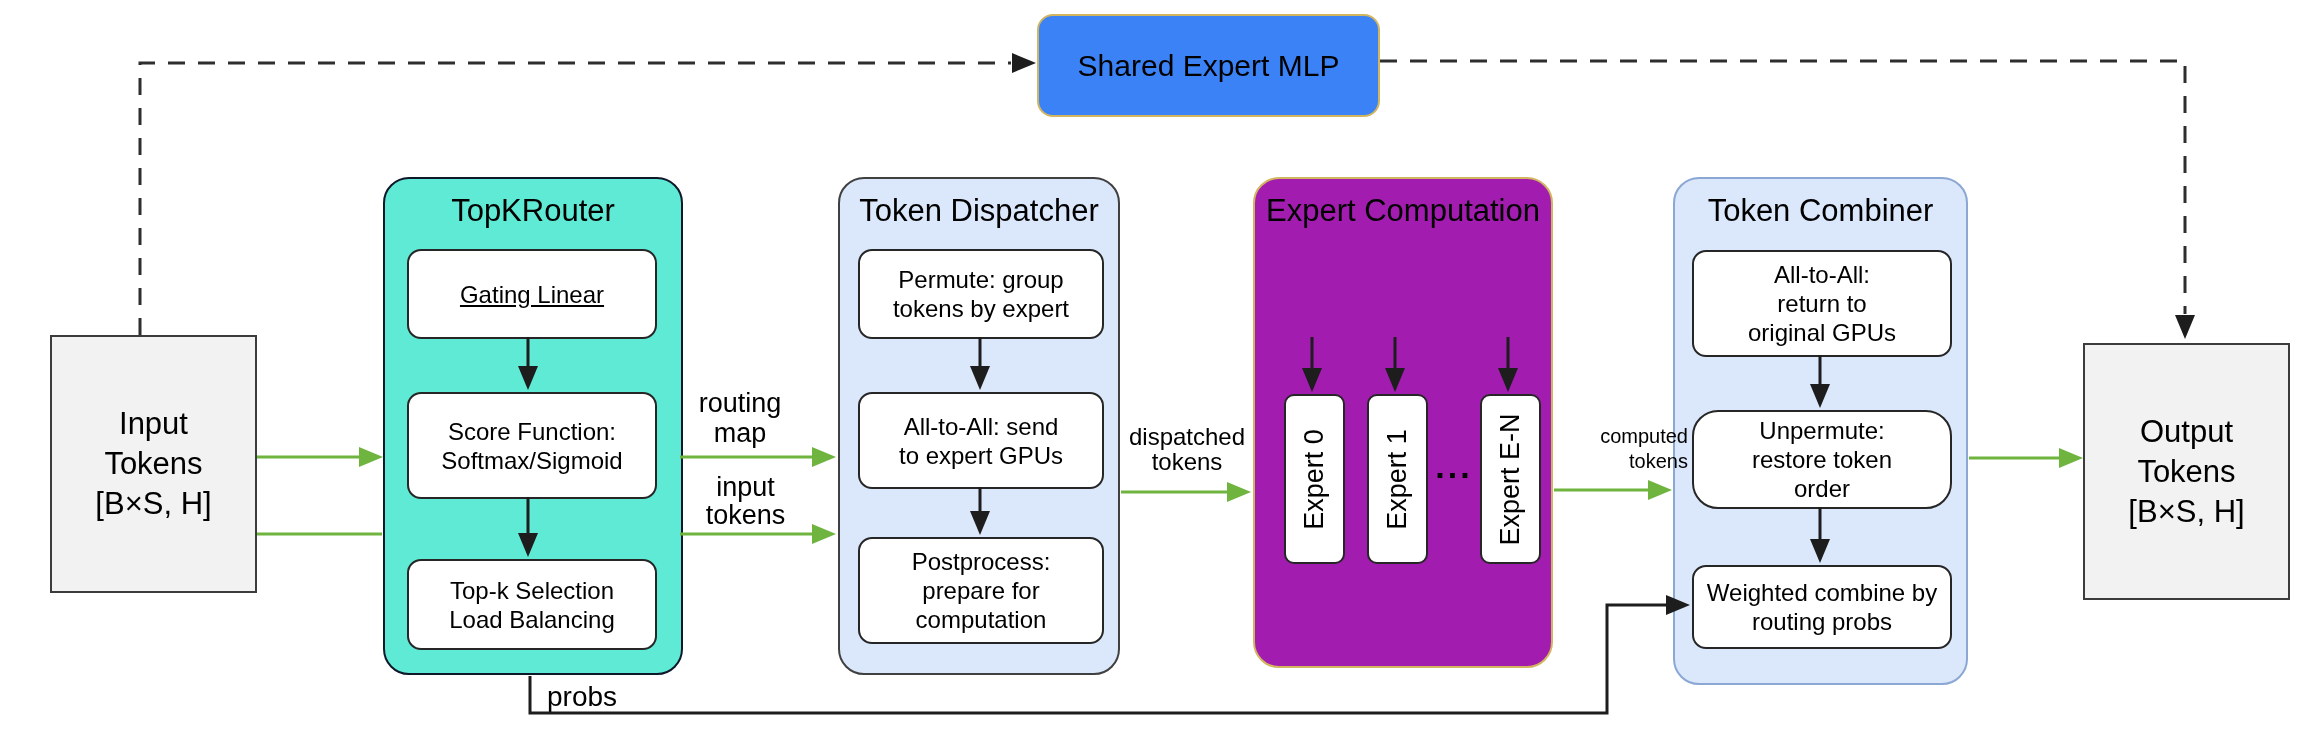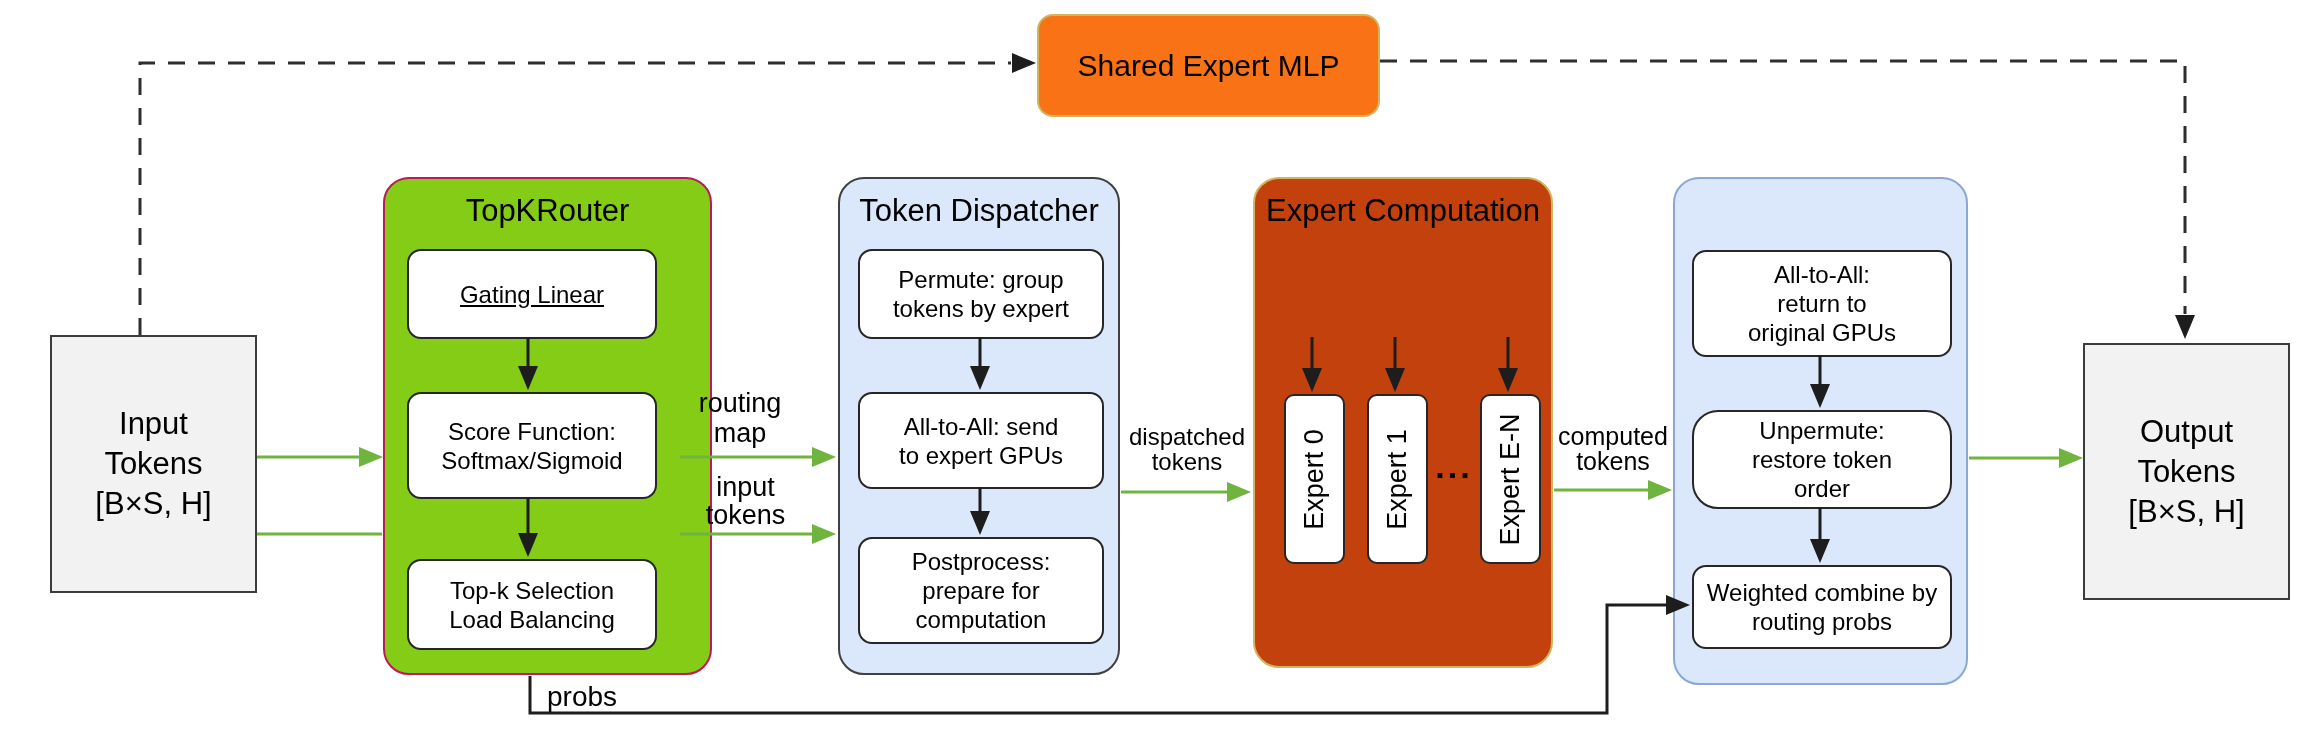--- a/index.html
+++ b/index.html
@@ -10,28 +10,28 @@
   
   .node{
     position:absolute;display:flex;align-items:center;justify-content:center;
     text-align:center;white-space:pre-line;box-sizing:border-box;
   }
   .io-node{background:#f2f2f2;border:2px solid #3c3c3c;font-size:31px;line-height:40px;}
   .input-node{left:50px;top:335px;width:207px;height:258px;}
   .output-node{left:2083px;top:343px;width:207px;height:257px;}
   .shared-node{
     left:1037px;top:14px;width:343px;height:103px;border-radius:16px;
-    background:#f97316;border:2px solid #d2b55f;font-size:30px;
+    background:#3b82f6;border:2px solid #d2b55f;font-size:30px;
   }
   
   .container{position:absolute;border-radius:26px;box-sizing:border-box;}
   .container-title{margin-top:14px;text-align:center;font-size:31px;}
-  .green-c{left:383px;top:177px;width:329px;height:498px;background:#84cc16;border:2px solid #be185d;}
+  .green-c{left:383px;top:177px;width:300px;height:498px;background:#5eead4;border:2px solid #0f172a;}
   .blue-c1{left:838px;top:177px;width:282px;height:498px;background:#dbe7fa;border:2px solid #404040;}
-  .yellow-c{left:1253px;top:177px;width:300px;height:491px;background:#c2410c;border:2px solid #d2b55f;}
+  .yellow-c{left:1253px;top:177px;width:300px;height:491px;background:#a21caf;border:2px solid #d2b55f;}
   .blue-c2{left:1673px;top:177px;width:295px;height:508px;background:#dbe7fa;border:2px solid #8ba7d4;}
   
   .step{
     position:absolute;display:flex;align-items:center;justify-content:center;
     text-align:center;white-space:pre-line;box-sizing:border-box;
     background:#ffffff;border:2px solid #262626;border-radius:14px;
     font-size:24px;line-height:29px;
   }
   .tk1{left:22px;top:70px;width:250px;height:90px;text-decoration:underline;}
   .tk2{left:22px;top:213px;width:250px;height:107px;}
@@ -47,21 +47,21 @@
   .dots{position:absolute;left:164px;top:267px;width:70px;height:40px;display:flex;
     align-items:center;justify-content:center;font-size:34px;font-weight:700;letter-spacing:3px;}
   .tc1{left:17px;top:71px;width:260px;height:107px;}
   .tc2{left:17px;top:231px;width:260px;height:99px;border-radius:26px;}
   .tc3{left:17px;top:386px;width:260px;height:84px;}
   
   .edge-label{position:absolute;text-align:center;white-space:pre-line;}
   .lbl-routing{left:665px;top:388px;width:150px;font-size:27px;line-height:30px;}
   .lbl-inputtok{left:668px;top:473px;width:155px;font-size:27px;line-height:28px;}
   .lbl-dispatched{left:1112px;top:424px;width:150px;font-size:24px;line-height:25px;}
-  .lbl-computed{left:1538px;top:424px;width:150px;font-size:25px;line-height:25px;}
+  .lbl-computed{left:1538px;top:424px;width:150px;font-size:20px;line-height:25px;text-align:right;}
   .lbl-probs{left:547px;top:681px;width:140px;font-size:28px;text-align:left;}
   
   .wires{position:absolute;left:0;top:0;width:2310px;height:750px;pointer-events:none;z-index:5;}
   .wires line,.wires polyline{fill:none;}
   .g-stroke{stroke:#6eb43f;stroke-width:3px;}
   .g-fill{fill:#6eb43f;}
   .k-stroke{stroke:#1d1d1d;stroke-width:3px;}
   .k-fill{fill:#1d1d1d;}
   .dash{stroke:#2e2e2e;stroke-width:3px;stroke-dasharray:17 13;}
 </style>
@@ -106,20 +106,21 @@
     <div class="expert-box ex1">
         <span>Expert 1</span>
       </div>
     <div class="expert-box ex2">
         <span>Expert E-N</span>
       </div>
     <div class="dots">...</div>
   </div>
 
   <div class="container blue-c2">
+    <div class="container-title">Token Combiner</div>
     <div class="step tc1">All-to-All:
 return to
 original GPUs</div>
     <div class="step tc2">Unpermute:
 restore token
 order</div>
     <div class="step tc3">Weighted combine by
 routing probs</div>
   </div>
 

